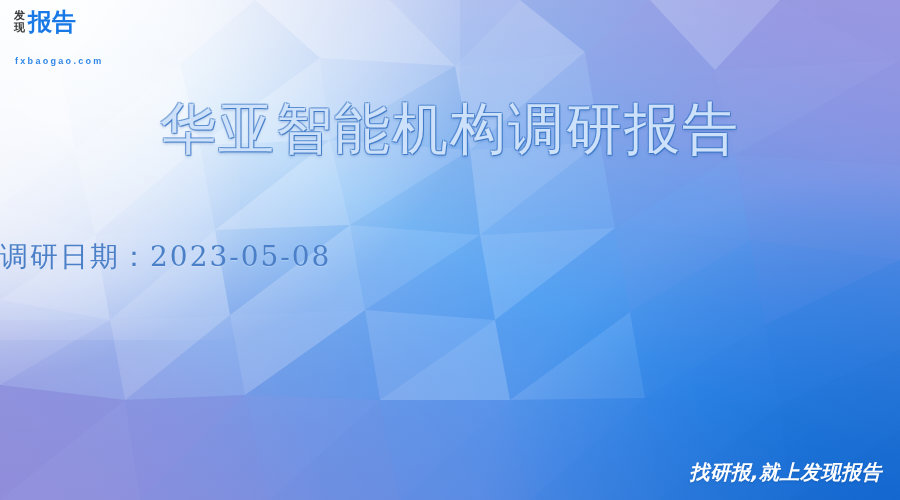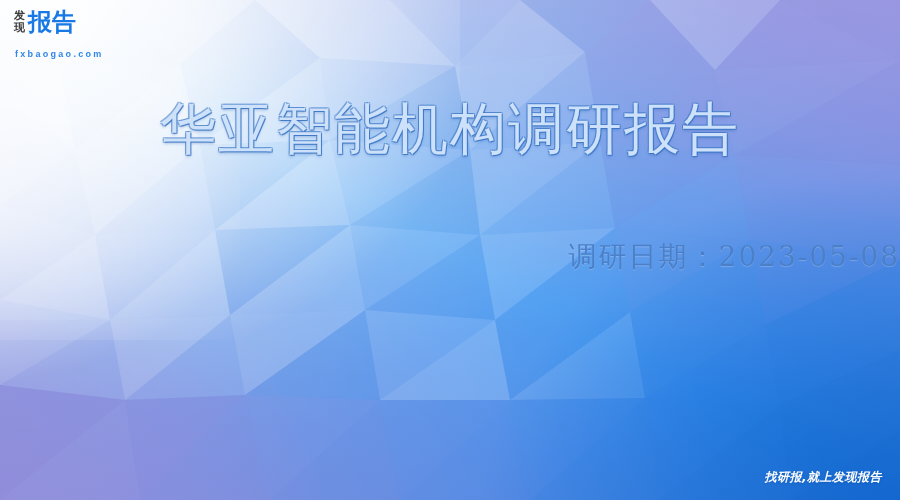--- a/index.html
+++ b/index.html
@@ -124,21 +124,21 @@
   }
   .logo-main {
     font-family: "DejaVu Sans", "Liberation Sans", sans-serif;
     font-size: 24px;
     font-weight: 700;
     color: #1879e6;
     letter-spacing: 0px;
     line-height: 1;
   }
   .logo-domain {
-    margin-top: 15px;
+    margin-top: 22px;
     margin-left: 1px;
     font-family: "Liberation Sans", sans-serif;
     font-size: 9px;
     font-weight: 700;
     color: #2f86e8;
     letter-spacing: 2.3px;
   }
 
   
   #title-block {
@@ -166,37 +166,37 @@
        1px -1px 0 rgba(56,116,196,0.45),
       -1px  1px 0 rgba(56,116,196,0.45),
        0px  2px 3px rgba(40,95,175,0.35);
     white-space: nowrap;
   }
   #subtitle {
     position: absolute;
     left: 0;
     top: 238px;
     width: 900px;
-    text-align: right;
+    text-align: left;
     font-family: "DejaVu Serif", "Liberation Serif", serif;
     font-size: 28px;
     font-weight: 400;
     letter-spacing: 2px;
     color: #4b80c8;
     text-shadow: 0 1px 1px rgba(255,255,255,0.22);
     white-space: nowrap;
   }
 
   
   #tagline {
     position: absolute;
     right: 18px;
     bottom: 14px;
     font-family: "DejaVu Sans", "Liberation Sans", sans-serif;
-    font-size: 12px;
+    font-size: 20px;
     font-weight: 700;
     font-style: italic;
     color: #ffffff;
     letter-spacing: 0.5px;
     text-shadow: 0 1px 2px rgba(10,70,150,0.35);
     white-space: nowrap;
     user-select: none;
   }
 </style>
 </head>

